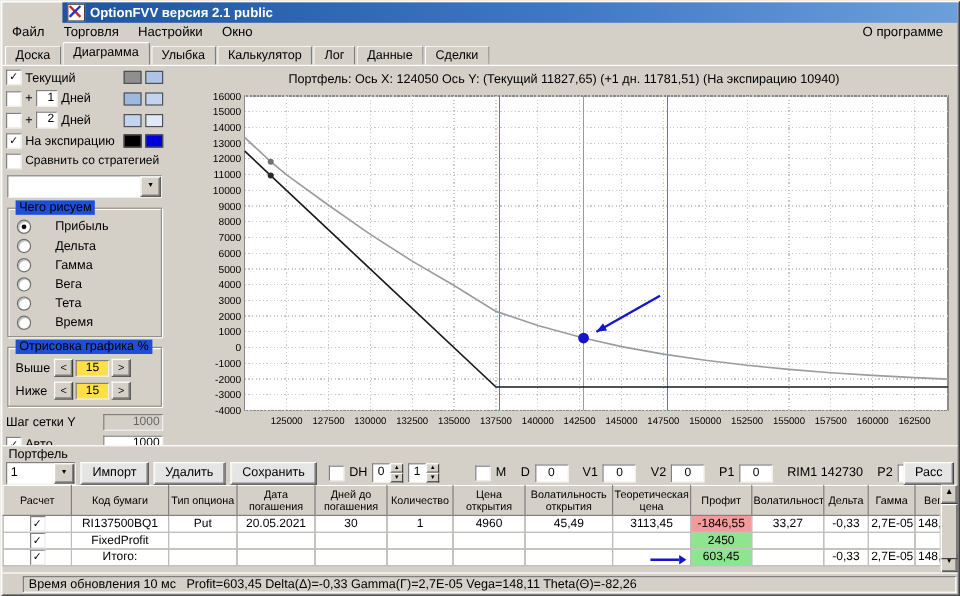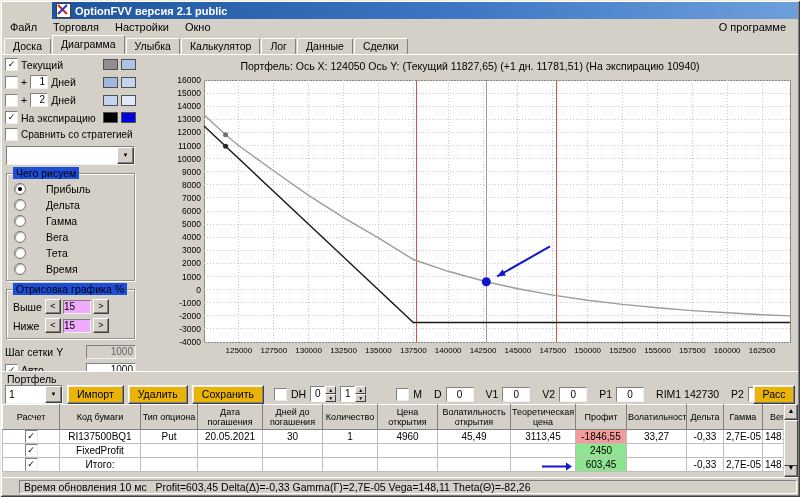--- a/index.html
+++ b/index.html
@@ -42,32 +42,32 @@
        box-shadow:1px 1px 0 #fff, inset 1px 1px 0 #fff;padding:7px 2px 3px;}
   .legend{position:absolute;top:-7px;left:6px;background:#1d4ed8;padding:0 3px;font-size:10.5px;line-height:12px;white-space:nowrap;}
   .radiorow{display:flex;align-items:center;gap:20px;padding:2px 5px;font-size:10.5px;}
   .radio{width:10px;height:10px;border-radius:50%;background:#fff;border:1px solid #707070;
        position:relative;box-shadow:inset 1px 1px 1px #b5b5b5;flex:0 0 auto;}
   .radio.sel::after{content:"";position:absolute;left:3px;top:3px;width:4px;height:4px;border-radius:50%;background:#000;}
   .spinrow{display:flex;align-items:center;gap:2px;padding:2px 4px;font-size:10.5px;}
   .spinlabel{width:30px;}
   .spinbtn{width:14px;height:13px;background:#d4d0c8;border:1px solid;border-color:#fff #404040 #404040 #fff;
        box-shadow:inset -1px -1px 0 #808080;font-size:9px;line-height:12px;text-align:center;}
-  .spinval{width:26px;height:12px;line-height:12px;background:#f0abfc;border:1px solid;
-       border-color:#808080 #f0f0f0 #f0f0f0 #808080;font-size:10px;}
+  .spinval{width:26px;height:12px;line-height:12px;background:#fde047;border:1px solid;
+       border-color:#808080 #f0f0f0 #f0f0f0 #808080;text-align:center;font-size:10px;}
   .wbox{width:44px;margin-left:auto;text-align:right;}
   
   .chartpanel{position:absolute;left:138px;top:0;width:660px;height:317px;}
   .charttitle{position:absolute;top:5px;left:0;width:100%;text-align:center;font-size:10.5px;white-space:nowrap;}
   #chart-svg{position:absolute;left:0;top:19px;}
   
   .portfolio{position:absolute;left:2px;top:371px;right:2px;height:107px;border-top:1px solid #fff;}
   .portlabel{position:absolute;left:5px;top:1px;font-size:10.5px;}
   .toolbar{position:absolute;left:3px;top:12px;right:3px;height:20px;display:flex;align-items:center;gap:4px;}
-  .btn{height:19px;padding:0 9px;background:#eab308;border:1px solid;border-color:#fff #404040 #404040 #fff;
+  .btn{height:19px;padding:0 9px;background:#e5e5e5;border:1px solid;border-color:#fff #404040 #404040 #fff;
        box-shadow:inset -1px -1px 0 #808080, inset 1px 1px 0 #ece9e2;
        font-family:inherit;font-size:10.5px;white-space:nowrap;}
   .combo.port{width:56px;height:17px;flex:0 0 auto;}
   .cblabel{font-size:10.5px;}
   .spinctl{display:inline-flex;align-items:stretch;height:16px;flex:0 0 auto;}
   .spinnum{width:13px;background:#fff;border:1px solid;border-color:#808080 #fff #fff #808080;font-size:10px;line-height:14px;text-align:center;}
   .spincol{display:flex;flex-direction:column;width:11px;}
   .sa{flex:1;font-size:5px;line-height:7px;text-align:center;background:#d4d0c8;border:1px solid;border-color:#fff #404040 #404040 #fff;overflow:hidden;}
   .flabel{font-size:10.5px;margin-left:8px;white-space:nowrap;}
   .fbox{width:26px;height:13px;line-height:13px;background:#fff;border:1px solid;

